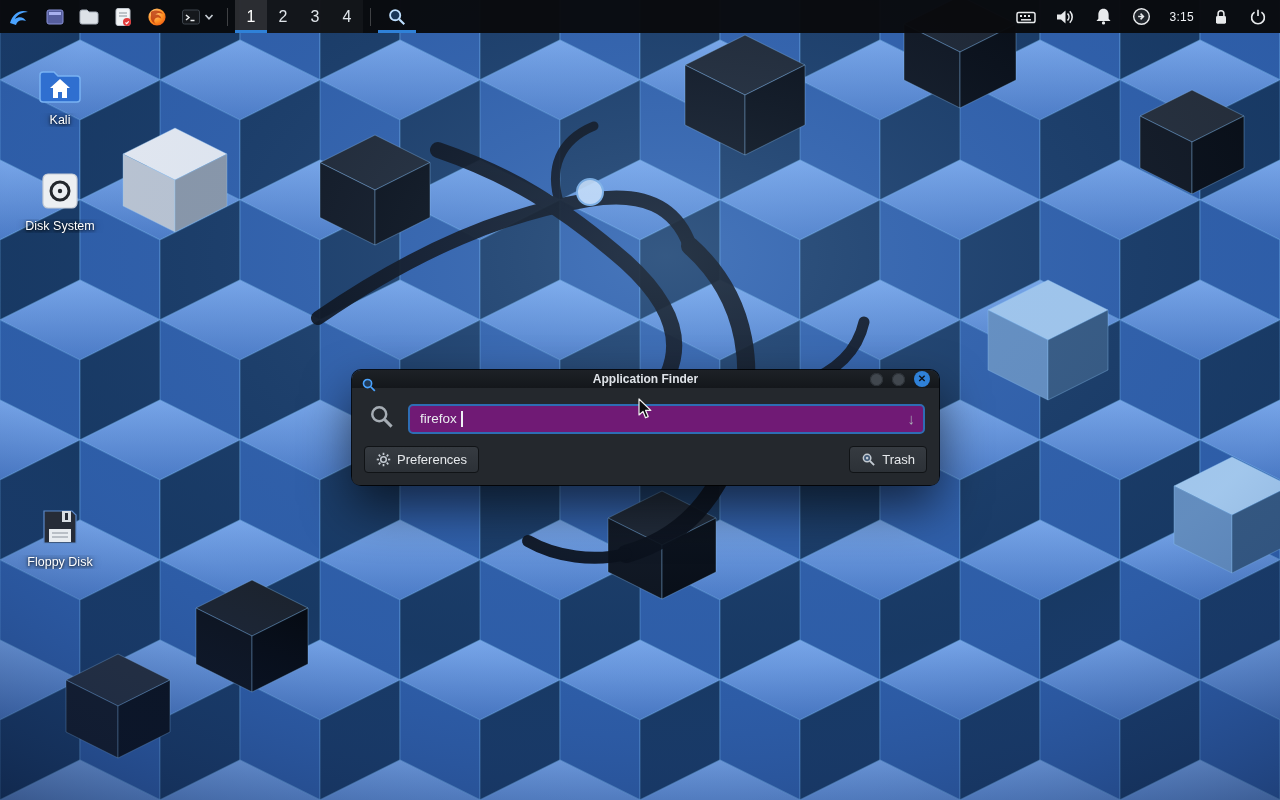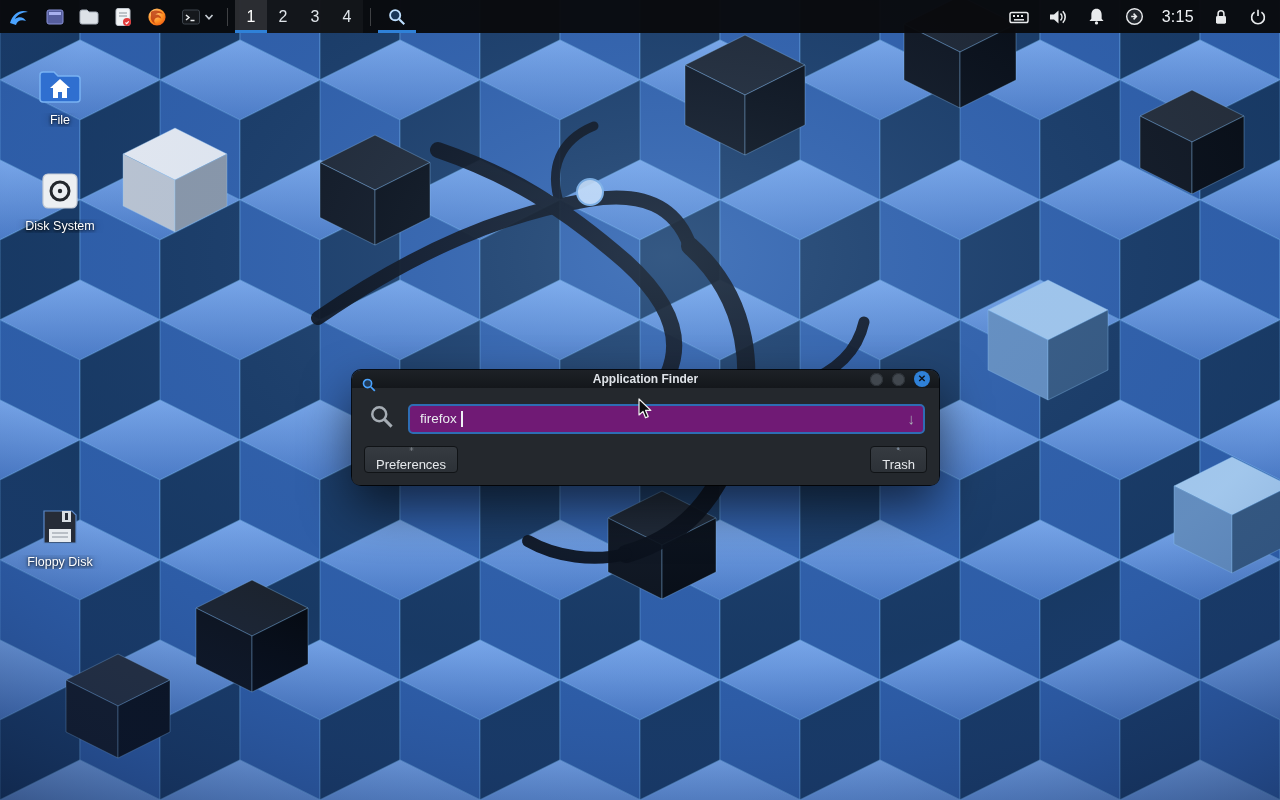--- a/index.html
+++ b/index.html
@@ -20,21 +20,21 @@
   .sep { width:1px; height:18px; background:rgba(255,255,255,0.22); align-self:center; margin:0 7px; }
   .pager { display:flex; align-items:stretch; background:rgba(255,255,255,0.04); }
   .ws { width:32px; text-align:center; font-size:14px; color:#b9c2cc; line-height:33px;
         border-left:1px solid rgba(255,255,255,0.07); }
   .ws:first-child { border-left:none; }
   .ws.active { color:#ffffff; background:rgba(255,255,255,0.10); box-shadow:inset 0 -3px 0 #2f81d8; }
   .finder-btn { width:38px; display:flex; align-items:center; justify-content:center;
         background:rgba(47,129,216,0.26); box-shadow:inset 0 -3px 0 #2f81d8; }
   .tray { display:flex; align-items:center; gap:17px; margin-left:auto; padding-right:12px; }
   .tray button { display:flex; align-items:center; }
-  .clock { font-size:16px; color:#eef1f4; letter-spacing:0.3px; }
+  .clock { font-size:12px; color:#eef1f4; letter-spacing:0.3px; }
 
   
   .desk { position:absolute; left:12px; width:96px; text-align:center; z-index:10; cursor:default; }
   .desk .ic { height:52px; display:flex; align-items:flex-end; justify-content:center; }
   .desk .lbl { margin-top:7px; font-size:12.5px; color:#ffffff;
       text-shadow:0 1px 3px rgba(0,0,0,0.95), 0 0 8px rgba(0,0,0,0.65);
       white-space:nowrap; overflow:hidden; text-overflow:ellipsis; }
 
   
   .dialog { position:absolute; left:352px; top:370px; width:587px; z-index:60; border-radius:9px;
@@ -51,21 +51,21 @@
   .dialog-body { background:#24282d; border-radius:0 0 7px 7px; padding:13px 12px 12px 12px; }
   .search-row { display:flex; align-items:center; gap:13px; padding:2px 2px 12px 4px; }
   .entry { flex:1; height:30px; background:#701a75; border:2px solid #2e6db4; border-radius:5px;
       display:flex; align-items:center; padding:0 8px 0 10px; color:#e9ecef; font-size:13.5px; cursor:text; }
   .caret { width:2px; height:16px; background:#eef1f4; margin-left:4px; animation:blink 1.15s steps(1) infinite; }
   @keyframes blink { 0%,55% { opacity:1; } 56%,100% { opacity:0; } }
   .entry-arrow { margin-left:auto; color:#aab1b8; font-size:15px; line-height:1; cursor:pointer; }
   .btn-row { display:flex; justify-content:space-between; }
   .gbtn { display:inline-flex; align-items:center; gap:6px; height:27px; padding:0 11px;
       background:linear-gradient(#363b41,#2c3137); border:1px solid #101316; border-radius:4px;
-      color:#e6e9ec; font-size:13px; font-family:inherit; cursor:pointer;flex-direction:column; }
+      color:#e6e9ec; font-size:13px; font-family:inherit; cursor:pointer; }
 
   .cursor { position:absolute; left:638px; top:398px; z-index:99; pointer-events:none; }
 </style>
 </head>
 <body>
 
 <div class="stage">
 
   <svg id="wallpaper" width="1280" height="800" viewBox="0 0 1280 800" preserveAspectRatio="none">
     <defs>
@@ -283,21 +283,21 @@
 
   <div class="desk" style="top:54px;">
     <div class="ic">
         <svg width="46" height="40" viewBox="0 0 46 40">
       <path d="M3,9 a3,3 0 0 1 3,-3 h11 l4,4 h19 a3,3 0 0 1 3,3 v20 a3,3 0 0 1 -3,3 H6 a3,3 0 0 1 -3,-3 Z" fill="#2f6fd0" stroke="#79b2f2" stroke-width="1.5"></path>
       <polygon points="23,13 13,22 33,22" fill="#ffffff"></polygon>
       <rect x="16" y="22" width="14" height="10" fill="#ffffff"></rect>
       <rect x="21" y="26" width="4" height="6" fill="#2f6fd0"></rect>
     </svg>
       </div>
-    <div class="lbl">File</div>
+    <div class="lbl">Kali</div>
   </div>
 
   <div class="desk" style="top:160px;">
     <div class="ic">
         <svg width="42" height="42" viewBox="0 0 42 42">
       <rect x="4" y="4" width="34" height="34" rx="5" fill="#eceff2" stroke="#c6ccd4" stroke-width="1.2"></rect>
       <circle cx="21" cy="21" r="9" stroke="#23272c" stroke-width="3" fill="none"></circle>
       <circle cx="21" cy="21" r="2.2" fill="#23272c"></circle>
     </svg>
       </div>

